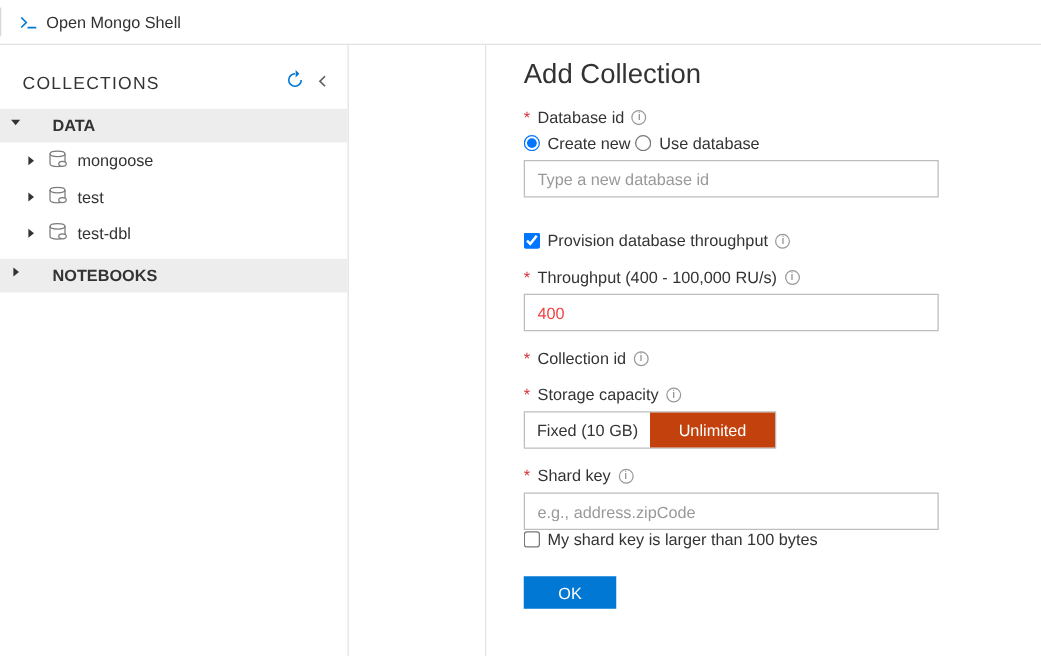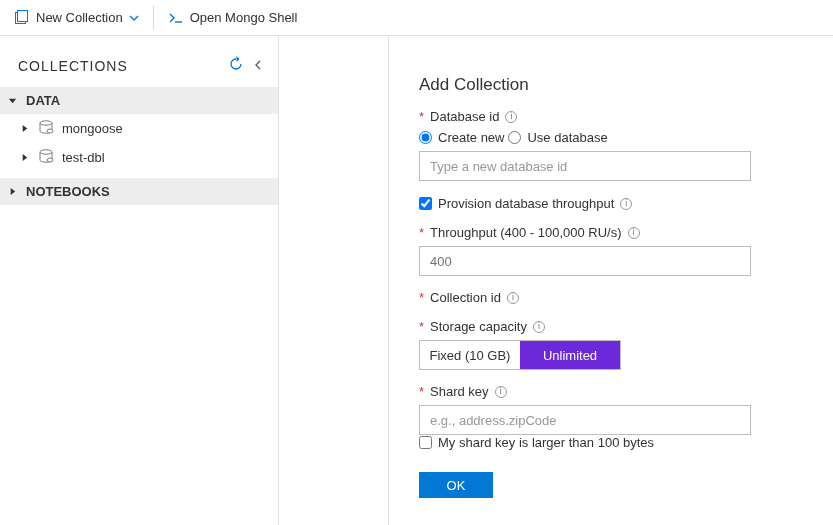--- a/index.html
+++ b/index.html
@@ -51,22 +51,21 @@
     padding: 10px 10px 10px 18px;
     letter-spacing: 1px;
     color: #333;
     font-size: 14px;
   }
   .collections-header .title { flex: 1; }
   .refresh-ic, .collapse-ic { padding: 2px 4px; color: #0078d4; cursor: pointer; }
   .collapse-ic { color: #605e5c; }
   .tree-section-header {
     display: flex;
-    align-items: center;
-    gap: 8px;
+    gap: 24px;
     background: #ededed;
     padding: 6px 10px 6px 8px;
     font-weight: 600;
     font-size: 13px;
     cursor: pointer;
   }
   .tree-item {
     display: flex;
     align-items: center;
     gap: 8px;
@@ -80,25 +79,24 @@
     width: 110px;
     border-right: 1px solid #e1e1e1;
   }
 
   .panel {
     flex: 1;
     padding: 10px 24px 12px 30px;
     overflow-y: auto;
   }
   .panel h2 {
-    font-size: 17px;
+    font-size: 22px;
     font-weight: 400;
     color: #333;
     margin-bottom: 14px;
-    margin-top: 29px;
   }
   .field-label {
     display: flex;
     align-items: center;
     gap: 6px;
     margin-top: 14px;
     margin-bottom: 6px;
     font-size: 13px;
   }
   .req { color: #d13438; }
@@ -118,37 +116,37 @@
     align-items: center;
     gap: 6px;
     cursor: pointer;
   }
   input[type=text] {
     width: 332px;
     height: 30px;
     border: 1px solid #bdbdbd;
     padding: 0 10px;
     font-size: 13px;
-    color: #737373;
+    color: #ef4444;
   }
   input[type=text]::placeholder { color: #999; }
   .seg-group {
     display: flex;
     width: 202px;
     height: 30px;
     border: 1px solid #bdbdbd;
   }
   .seg {
     flex: 1;
     display: flex; align-items:center; justify-content:center;
     font-size: 13px;
     cursor: pointer;
   }
   .seg.sel {
-    background: #6d28d9;
+    background: #c2410c;
     color: #fff;
   }
   .seg:not(.sel) { color: #333; }
   .ok-btn {
     margin-top: 16px;
     width: 74px;
     height: 26px;
     background: #0078d4;
     color: #fff;
     border: none;
@@ -156,34 +154,20 @@
     cursor: pointer;
   }
   input[type=radio], input[type=checkbox] {
     width: 13px; height: 13px; cursor: pointer;
   }
 </style>
 </head>
 <body>
 
 <div class="topbar">
-  <div class="btn">
-    <span class="icon-svg">
-      <svg width="16" height="16" viewBox="0 0 16 16">
-          <rect x="1.5" y="2.5" width="10" height="11" fill="none" stroke="#0078d4" stroke-width="1"></rect>
-          <rect x="3.5" y="0.5" width="10" height="11" fill="#fff" stroke="#0078d4" stroke-width="1"></rect>
-        </svg>
-    </span>
-    <span>New Collection</span>
-    <span class="icon-svg chev-down">
-      <svg width="10" height="10" viewBox="0 0 10 10">
-          <path d="M1 3 L5 7 L9 3" fill="none" stroke="currentColor" stroke-width="1.3"></path>
-        </svg>
-    </span>
-  </div>
   <div class="sep"></div>
   <div class="btn">
     <span class="icon-svg" style="color:#0078d4">
       <svg width="16" height="16" viewBox="0 0 16 16">
           <path d="M2 4 L6 8 L2 12" fill="none" stroke="currentColor" stroke-width="1.4"></path>
           <line x1="7" y1="12" x2="14" y2="12" stroke="currentColor" stroke-width="1.4"></line>
         </svg>
     </span>
     <span>Open Mongo Shell</span>
   </div>
@@ -236,20 +220,35 @@
             <path d="M3 1 L8 5 L3 9 Z" fill="#333"></path>
           </svg>
       </span>
       <span class="db-icon">
         <svg width="16" height="14" viewBox="0 0 16 14">
             <ellipse cx="8" cy="3" rx="6" ry="2.2" fill="none" stroke="#7b7b7b" stroke-width="1"></ellipse>
             <path d="M2 3 V11 A6 2.2 0 0 0 14 11 V3" fill="none" stroke="#7b7b7b" stroke-width="1"></path>
             <ellipse cx="12" cy="11" rx="3" ry="2" fill="#fff" stroke="#7b7b7b" stroke-width="1"></ellipse>
           </svg>
       </span>
+      <span>test</span>
+    </div>
+    <div class="tree-item">
+      <span class="tri">
+        <svg width="9" height="9" viewBox="0 0 10 10">
+            <path d="M3 1 L8 5 L3 9 Z" fill="#333"></path>
+          </svg>
+      </span>
+      <span class="db-icon">
+        <svg width="16" height="14" viewBox="0 0 16 14">
+            <ellipse cx="8" cy="3" rx="6" ry="2.2" fill="none" stroke="#7b7b7b" stroke-width="1"></ellipse>
+            <path d="M2 3 V11 A6 2.2 0 0 0 14 11 V3" fill="none" stroke="#7b7b7b" stroke-width="1"></path>
+            <ellipse cx="12" cy="11" rx="3" ry="2" fill="#fff" stroke="#7b7b7b" stroke-width="1"></ellipse>
+          </svg>
+      </span>
       <span>test-dbl</span>
     </div>
 
     <div class="tree-section-header" style="margin-top:6px">
       <span class="tri">
         <svg width="9" height="9" viewBox="0 0 10 10">
             <path d="M3 1 L8 5 L3 9 Z" fill="#333"></path>
           </svg>
       </span>
       <span>NOTEBOOKS</span>
@@ -271,21 +270,21 @@
         <input type="radio" name="dbid" checked="" style="">
         <span>Create new</span>
       </label>
       <label class="radio-opt">
         <input type="radio" name="dbid" style="">
         <span>Use database</span>
       </label>
     </div>
     <input type="text" placeholder="Type a new database id" style="">
 
-    <div class="check-row" style="margin-top:15px">
+    <div class="check-row" style="margin-top:27px">
       <label class="check-opt">
         <input type="checkbox" checked="" style="">
         <span>Provision database throughput</span>
         <span class="info-ic">i</span>
       </label>
     </div>
 
     <div class="field-label">
       <span class="req">*</span>
       <span>Throughput (400 - 100,000 RU/s)</span>

